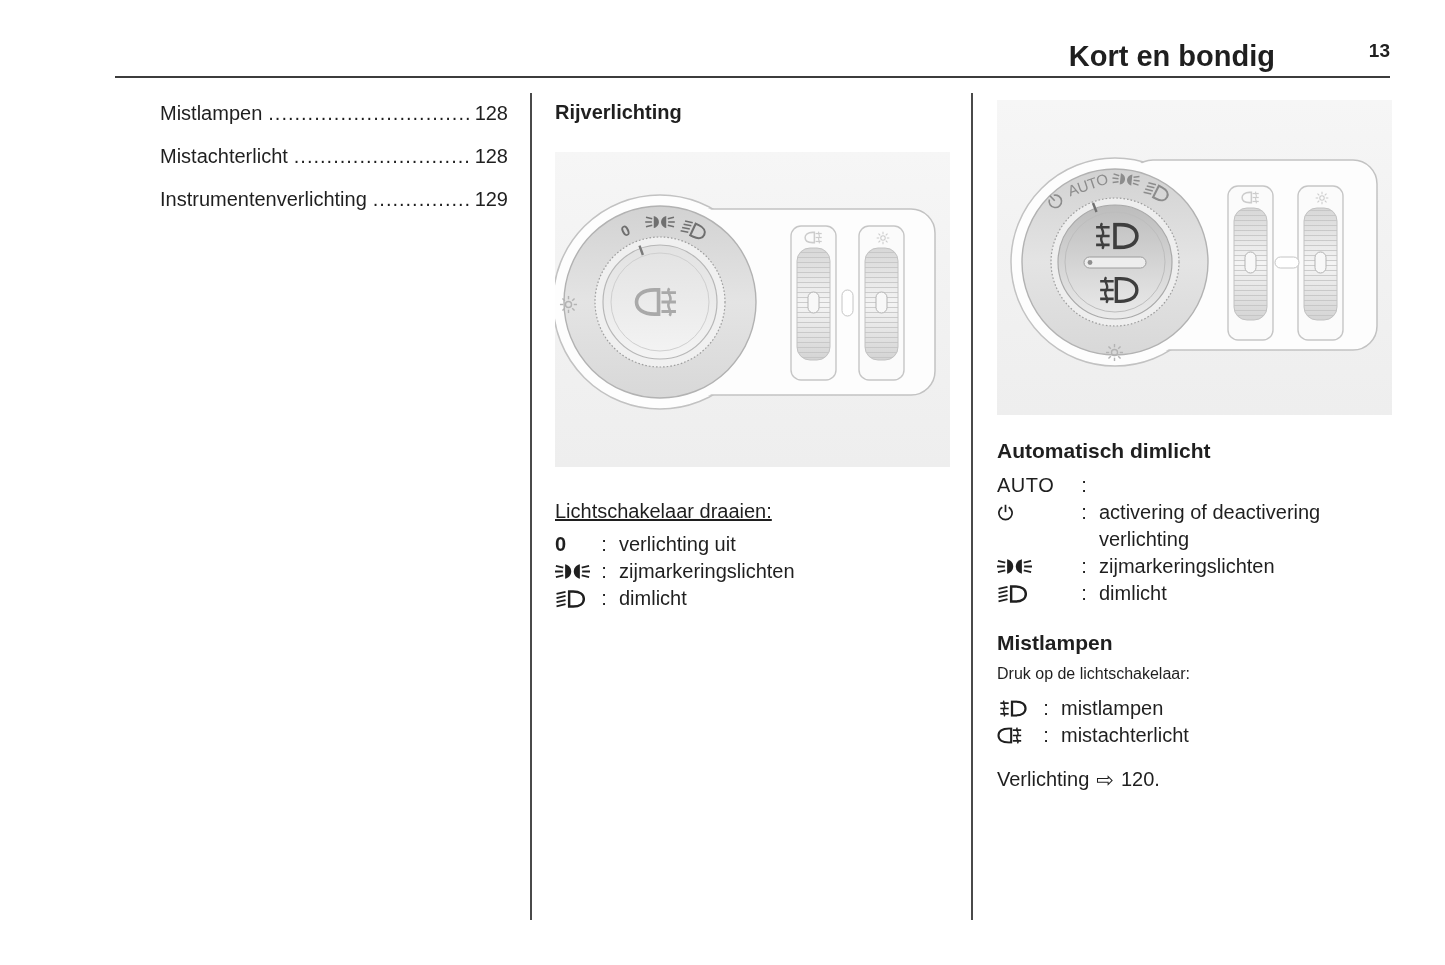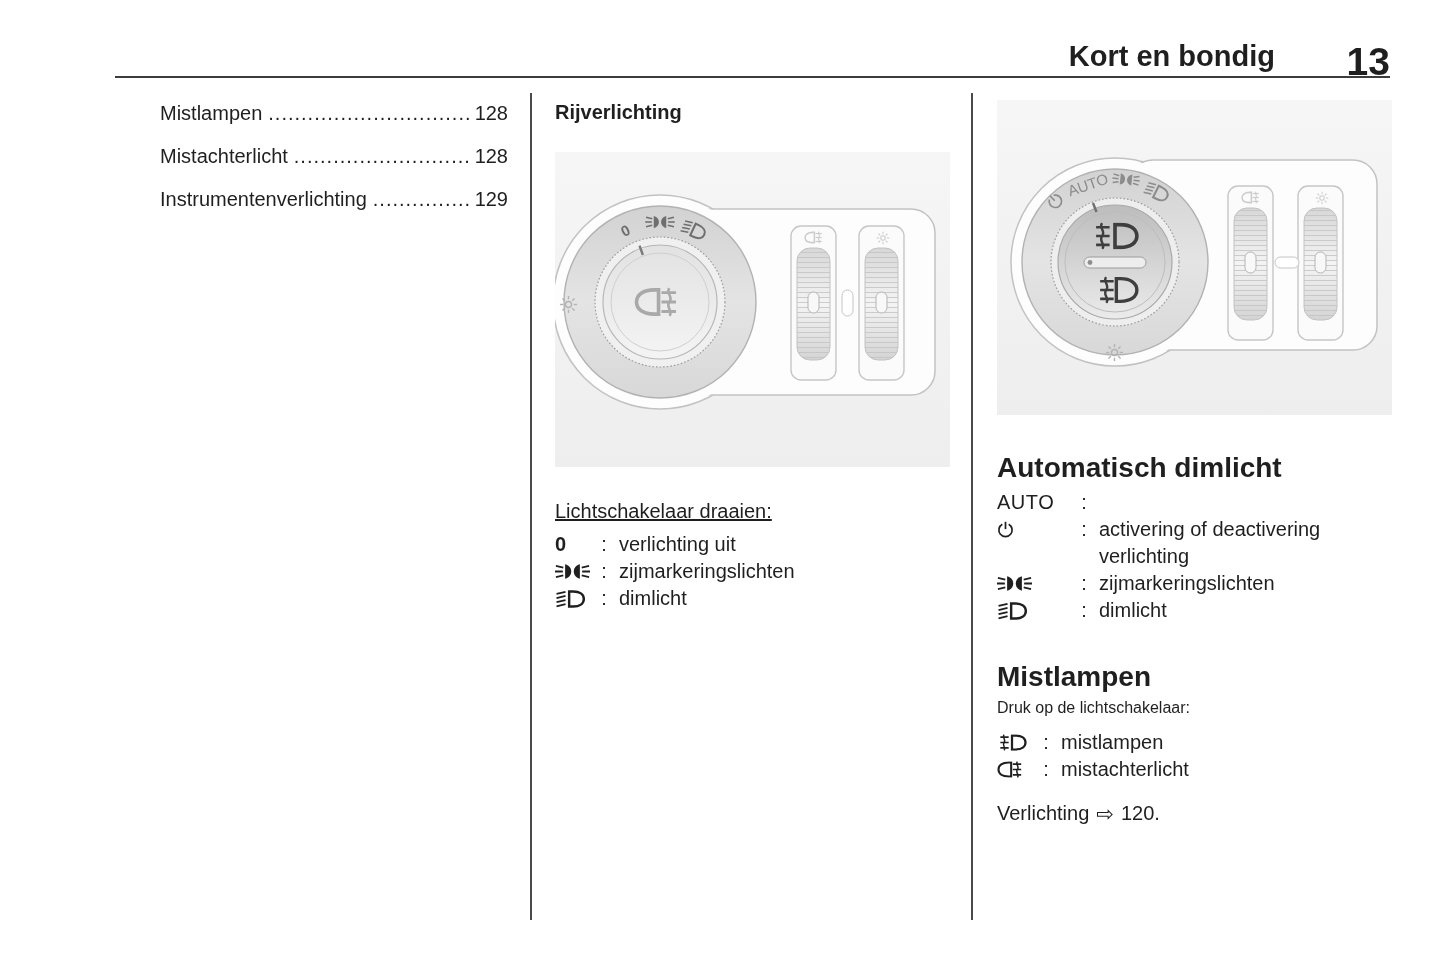--- a/index.html
+++ b/index.html
@@ -3,21 +3,21 @@
 <meta charset="utf-8">
 <style>
   html,body{margin:0;padding:0;}
   body{
     width:1445px;height:965px;position:relative;background:#ffffff;
     font-family:"Liberation Sans", sans-serif;color:#1f1f1f;
     -webkit-font-smoothing:antialiased;overflow:hidden;
   }
   
   .hdr-title{position:absolute;top:40px;right:170px;font-size:29px;font-weight:bold;white-space:nowrap;}
-  .hdr-page{position:absolute;top:40px;right:55px;font-size:39px;font-weight:bold;}
+  .hdr-page{position:absolute;top:40px;right:55px;font-size:19px;font-weight:bold;}
   .hdr-rule{position:absolute;top:76px;left:115px;width:1275px;height:0;border-top:2px solid #3c3c3c;}
   
   .toc{position:absolute;left:160px;top:92px;width:348px;}
   .toc-row{display:flex;align-items:center;height:43px;font-size:20px;}
   .toc-label{white-space:nowrap;}
   .toc-leader{flex:1;overflow:hidden;white-space:nowrap;margin:0 6px;letter-spacing:1px;}
   .toc-page{white-space:nowrap;}
   
   .divider{position:absolute;top:93px;width:2px;height:827px;background:#4a4a4a;}
   .div1{left:530px;} .div2{left:971px;}
@@ -28,21 +28,21 @@
     background:linear-gradient(180deg,#f6f6f6 0%,#f2f2f2 45%,#eeeeee 100%);}
   .fig1{margin-top:22px;}
   .intro{font-size:20px;line-height:27px;margin-top:31px;text-decoration:underline;}
   .legend{margin-top:6px;}
   .leg-row{display:flex;align-items:flex-start;font-size:20px;line-height:27px;}
   .leg-sym{flex:0 0 42px;display:flex;align-items:center;height:27px;font-weight:bold;}
   .leg-colon{flex:0 0 14px;text-align:center;}
   .leg-desc{margin-left:8px;}
   
   .col-right{position:absolute;left:997px;top:100px;width:393px;}
-  .h-sub{font-size:28px;font-weight:bold;margin:40px 0 0 0;line-height:26px;}
+  .h-sub{font-size:21px;font-weight:bold;margin:23px 0 0 0;line-height:26px;}
   .r-legend{margin-top:8px;}
   .r-legend .leg-sym{flex:0 0 80px;font-weight:normal;letter-spacing:0.5px;}
   .r-intro{font-size:16px;line-height:27px;margin-top:4px;}
   .xref{font-size:20px;line-height:27px;margin-top:17px;display:flex;align-items:center;gap:7px;}
   
   .gly{display:block;}
   .mark-txt{font-family:"Liberation Sans",sans-serif;}
 </style>
 </head>
 <body>

